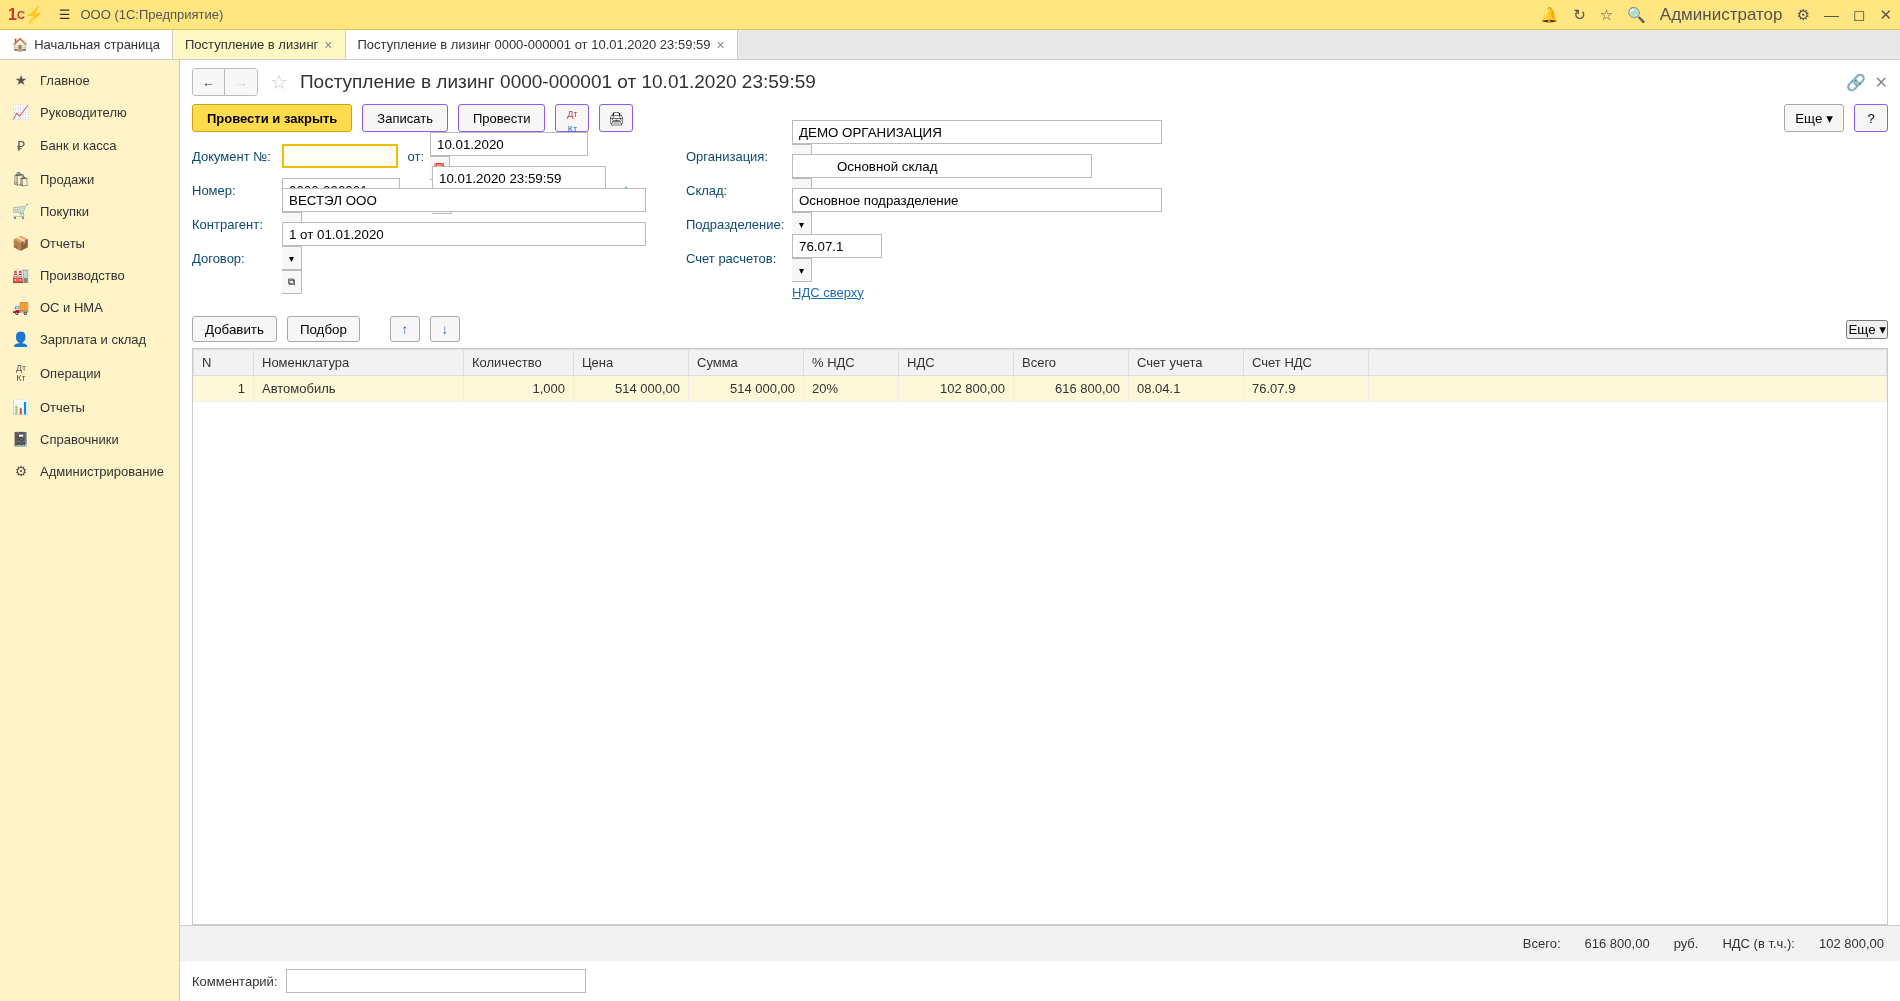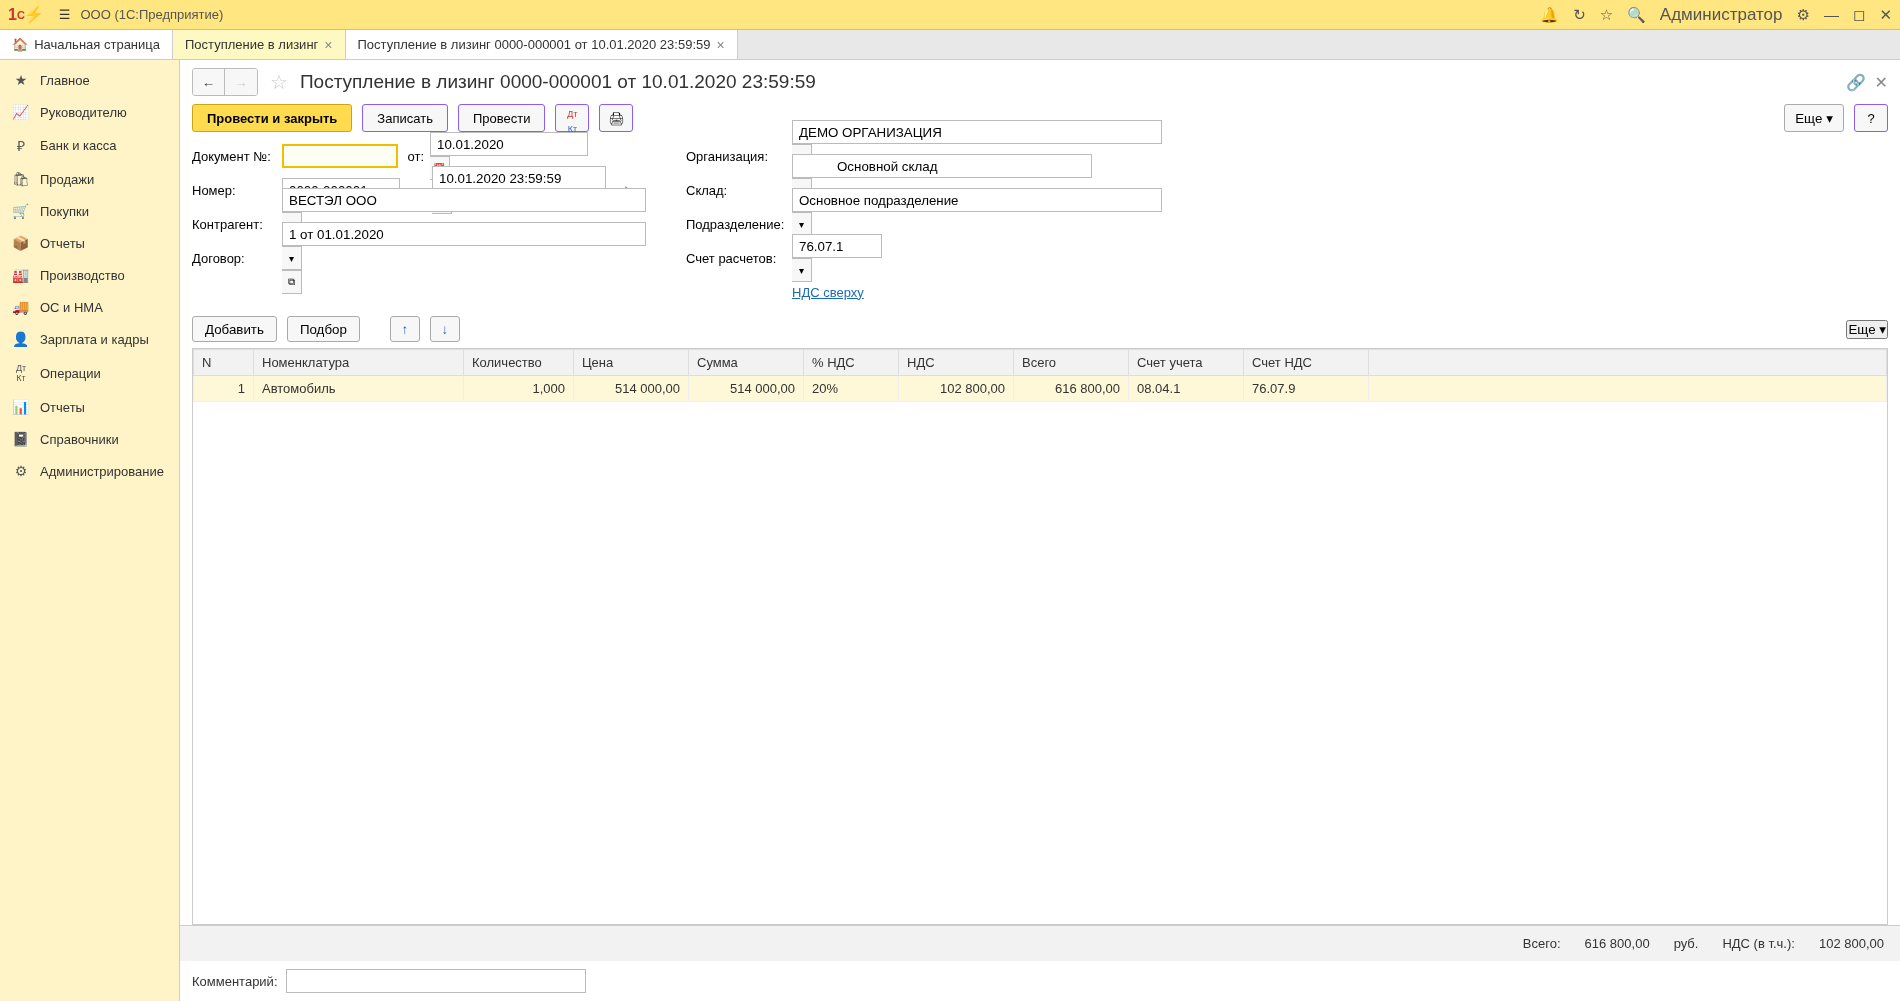--- a/index.html
+++ b/index.html
@@ -46,21 +46,21 @@
 .toolbar .btn { height: 28px; padding: 0 14px; border: 1px solid #8b5cf6; background: #f7f7f7; border-radius: 3px; cursor: pointer; font-size: 13px; }
 .toolbar .btn.primary { background: #ffdb4d; border-color: #c9a617; font-weight: bold; }
 .toolbar .btn.icon-only { width: 34px; padding: 0; }
 .toolbar .spacer { flex: 1; }
 .toolbar .btn-more { height: 28px; padding: 0 10px; border: 1px solid #aaa; background: #f7f7f7; border-radius: 3px; cursor: pointer; display: flex; align-items: center; gap: 4px; }
 
 
 .form-area { padding: 0 12px; display: flex; gap: 40px; }
 .form-col { display: flex; flex-direction: column; gap: 6px; }
 .form-row { display: flex; align-items: center; gap: 6px; height: 28px; }
-.form-row label { width: 84px; color: #000000; }
+.form-row label { width: 84px; color: #0c4a6e; }
 .form-row label.lab2 { width: 100px; }
 .form-row .input-grp { display: flex; align-items: stretch; flex-direction: column; }
 .form-row input[type=text] { height: 24px; border: 1px solid #bbb; padding: 0 6px; background: #fff; }
 .form-row input.highlight { border: 2px solid #f0c000; background: #fffef2; }
 .form-row .dd-btn, .form-row .open-btn, .form-row .cal-btn { width: 20px; height: 24px; border: 1px solid #bbb; border-left: none; background: #f7f7f7; cursor: pointer; font-size: 10px; display: flex; align-items: center; justify-content: center; }
 .form-row .extra-icon { margin-left: 6px; color: #3a8; cursor: pointer; }
 .nds-link { color: #1a6bb5; text-decoration: underline; cursor: pointer; padding-left: 0; }
 
 
 .tbl-toolbar { padding: 10px 12px 6px; display: flex; align-items: center; gap: 10px; }
@@ -148,21 +148,21 @@
     <div class="item">
         <span class="icon">🏭</span>
         <span>Производство</span>
       </div>
     <div class="item">
         <span class="icon">🚚</span>
         <span>ОС и НМА</span>
       </div>
     <div class="item">
         <span class="icon">👤</span>
-        <span>Зарплата и кадры</span>
+        <span>Зарплата и склад</span>
       </div>
     <div class="item">
         <span class="icon" style="font-size:9px;">Дт<br>Кт</span>
         <span>Операции</span>
       </div>
     <div class="item">
         <span class="icon">📊</span>
         <span>Отчеты</span>
       </div>
     <div class="item">

